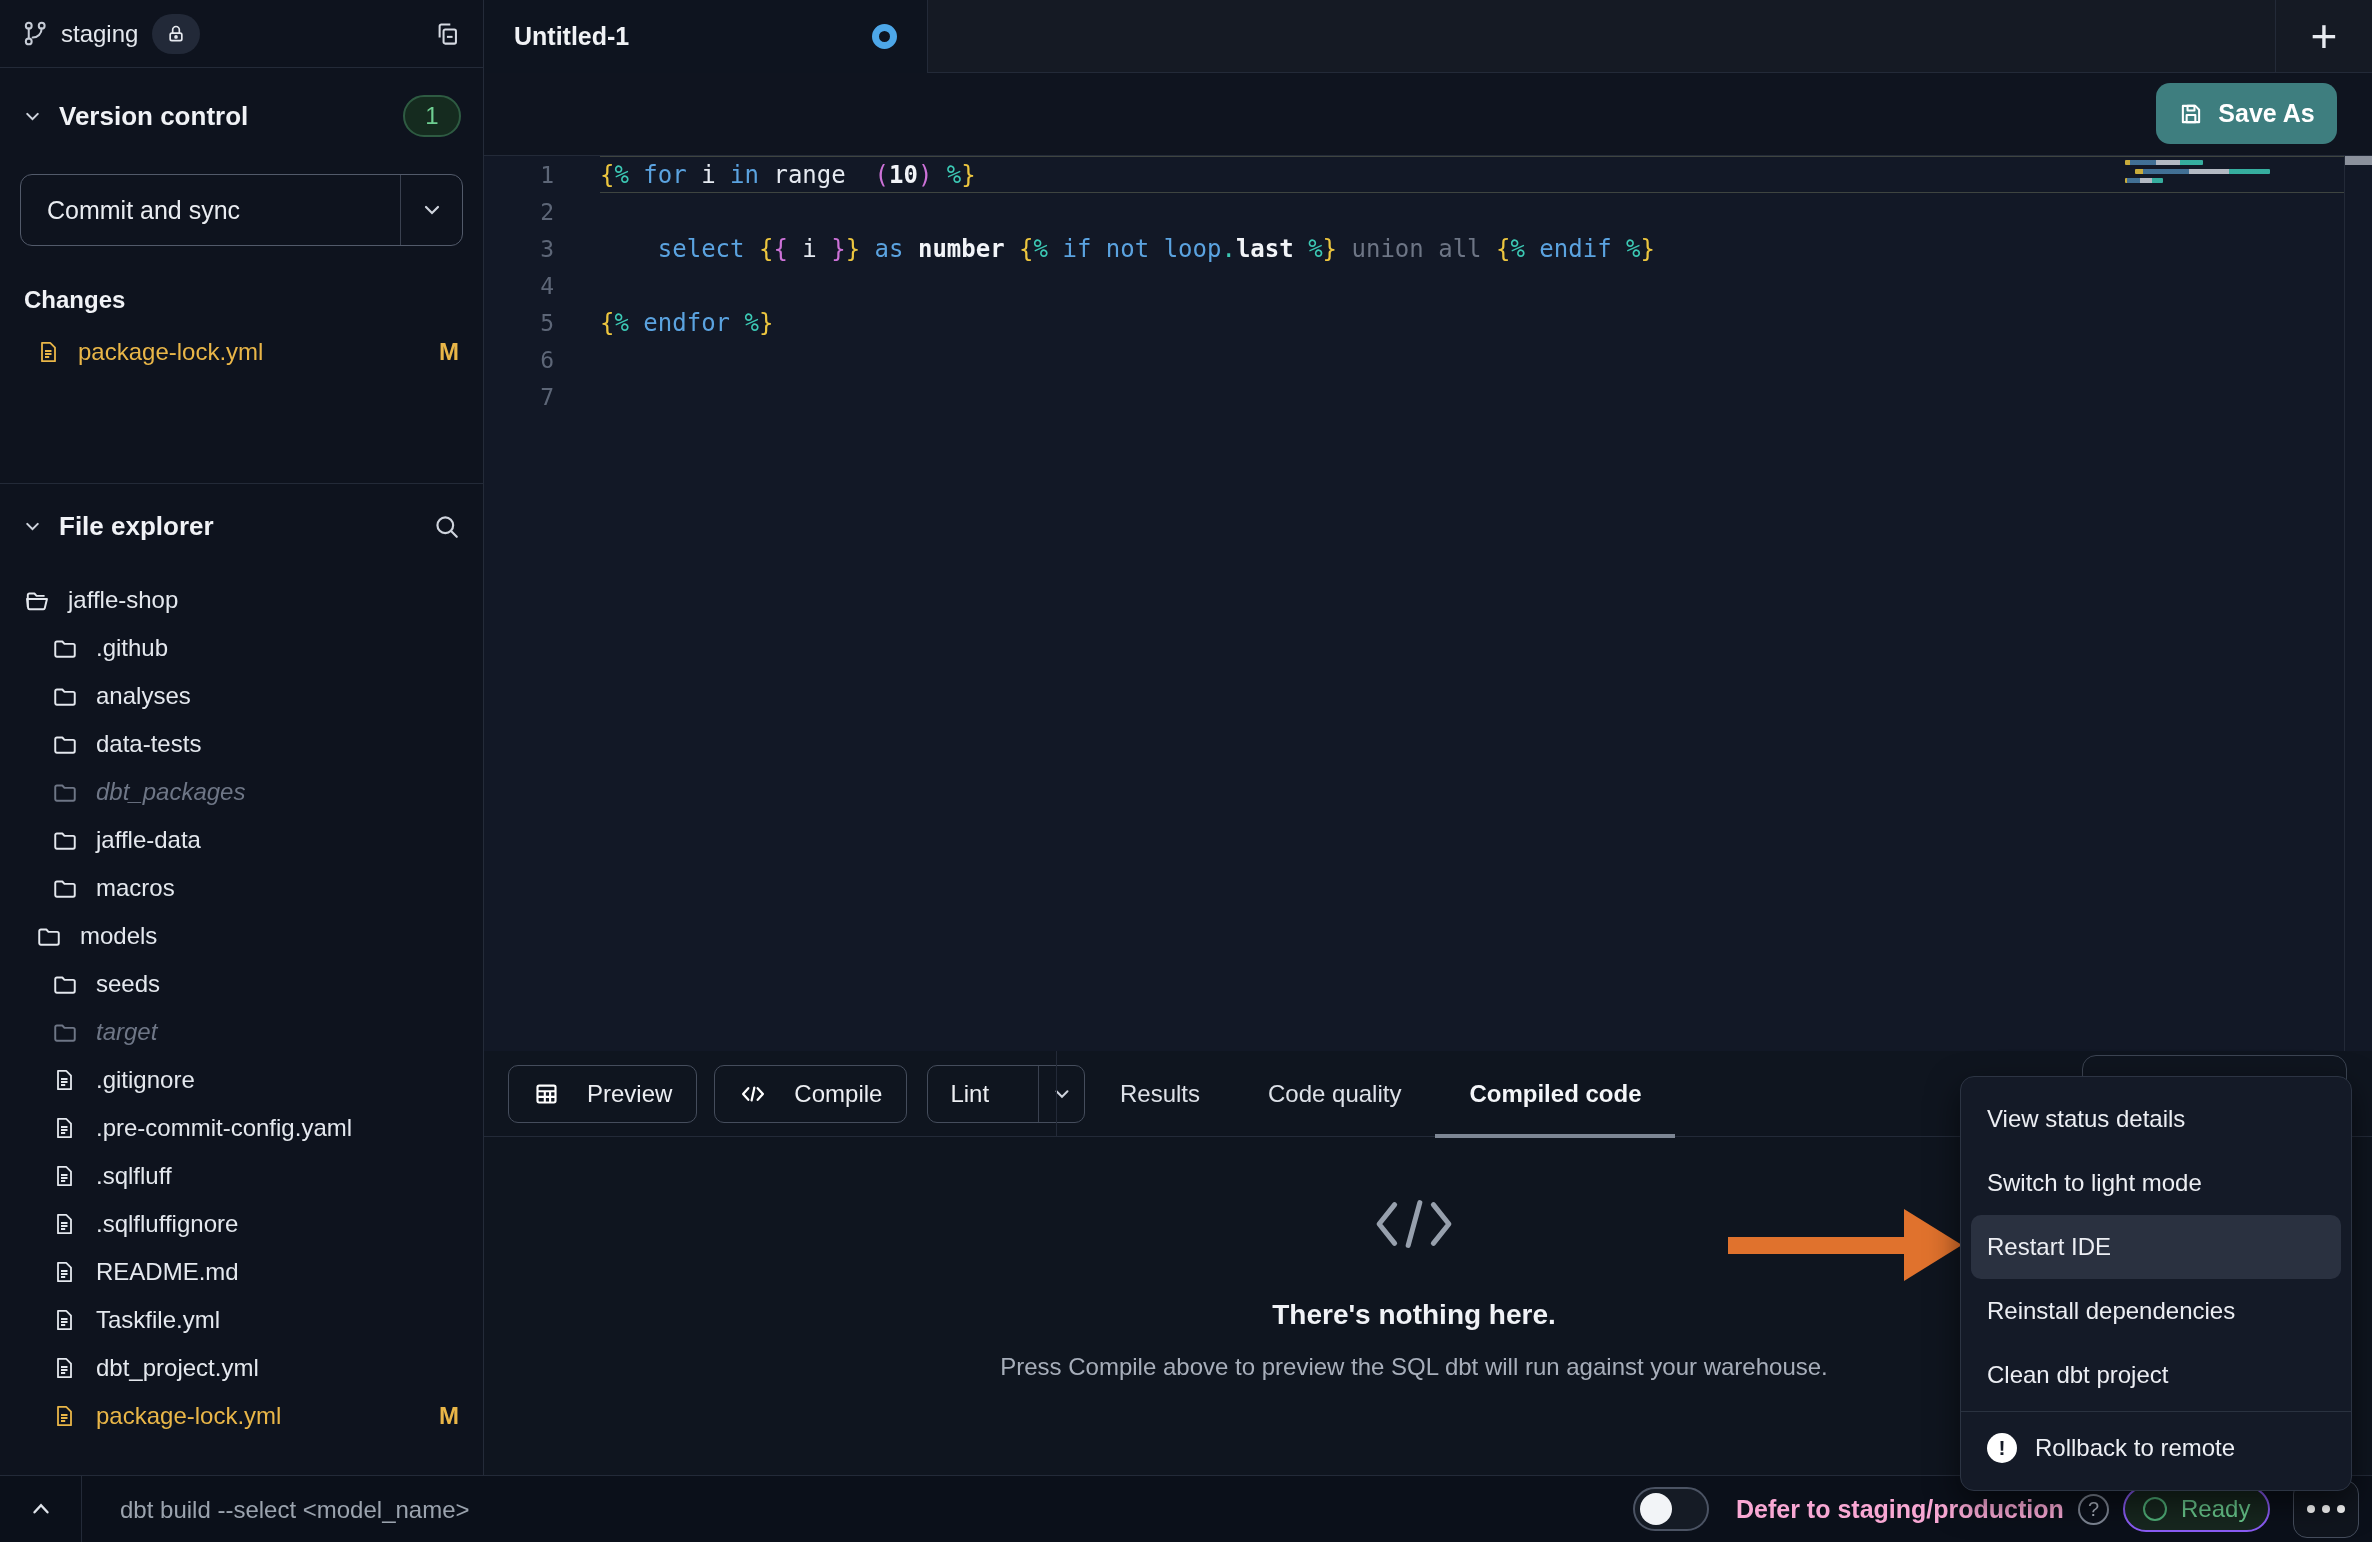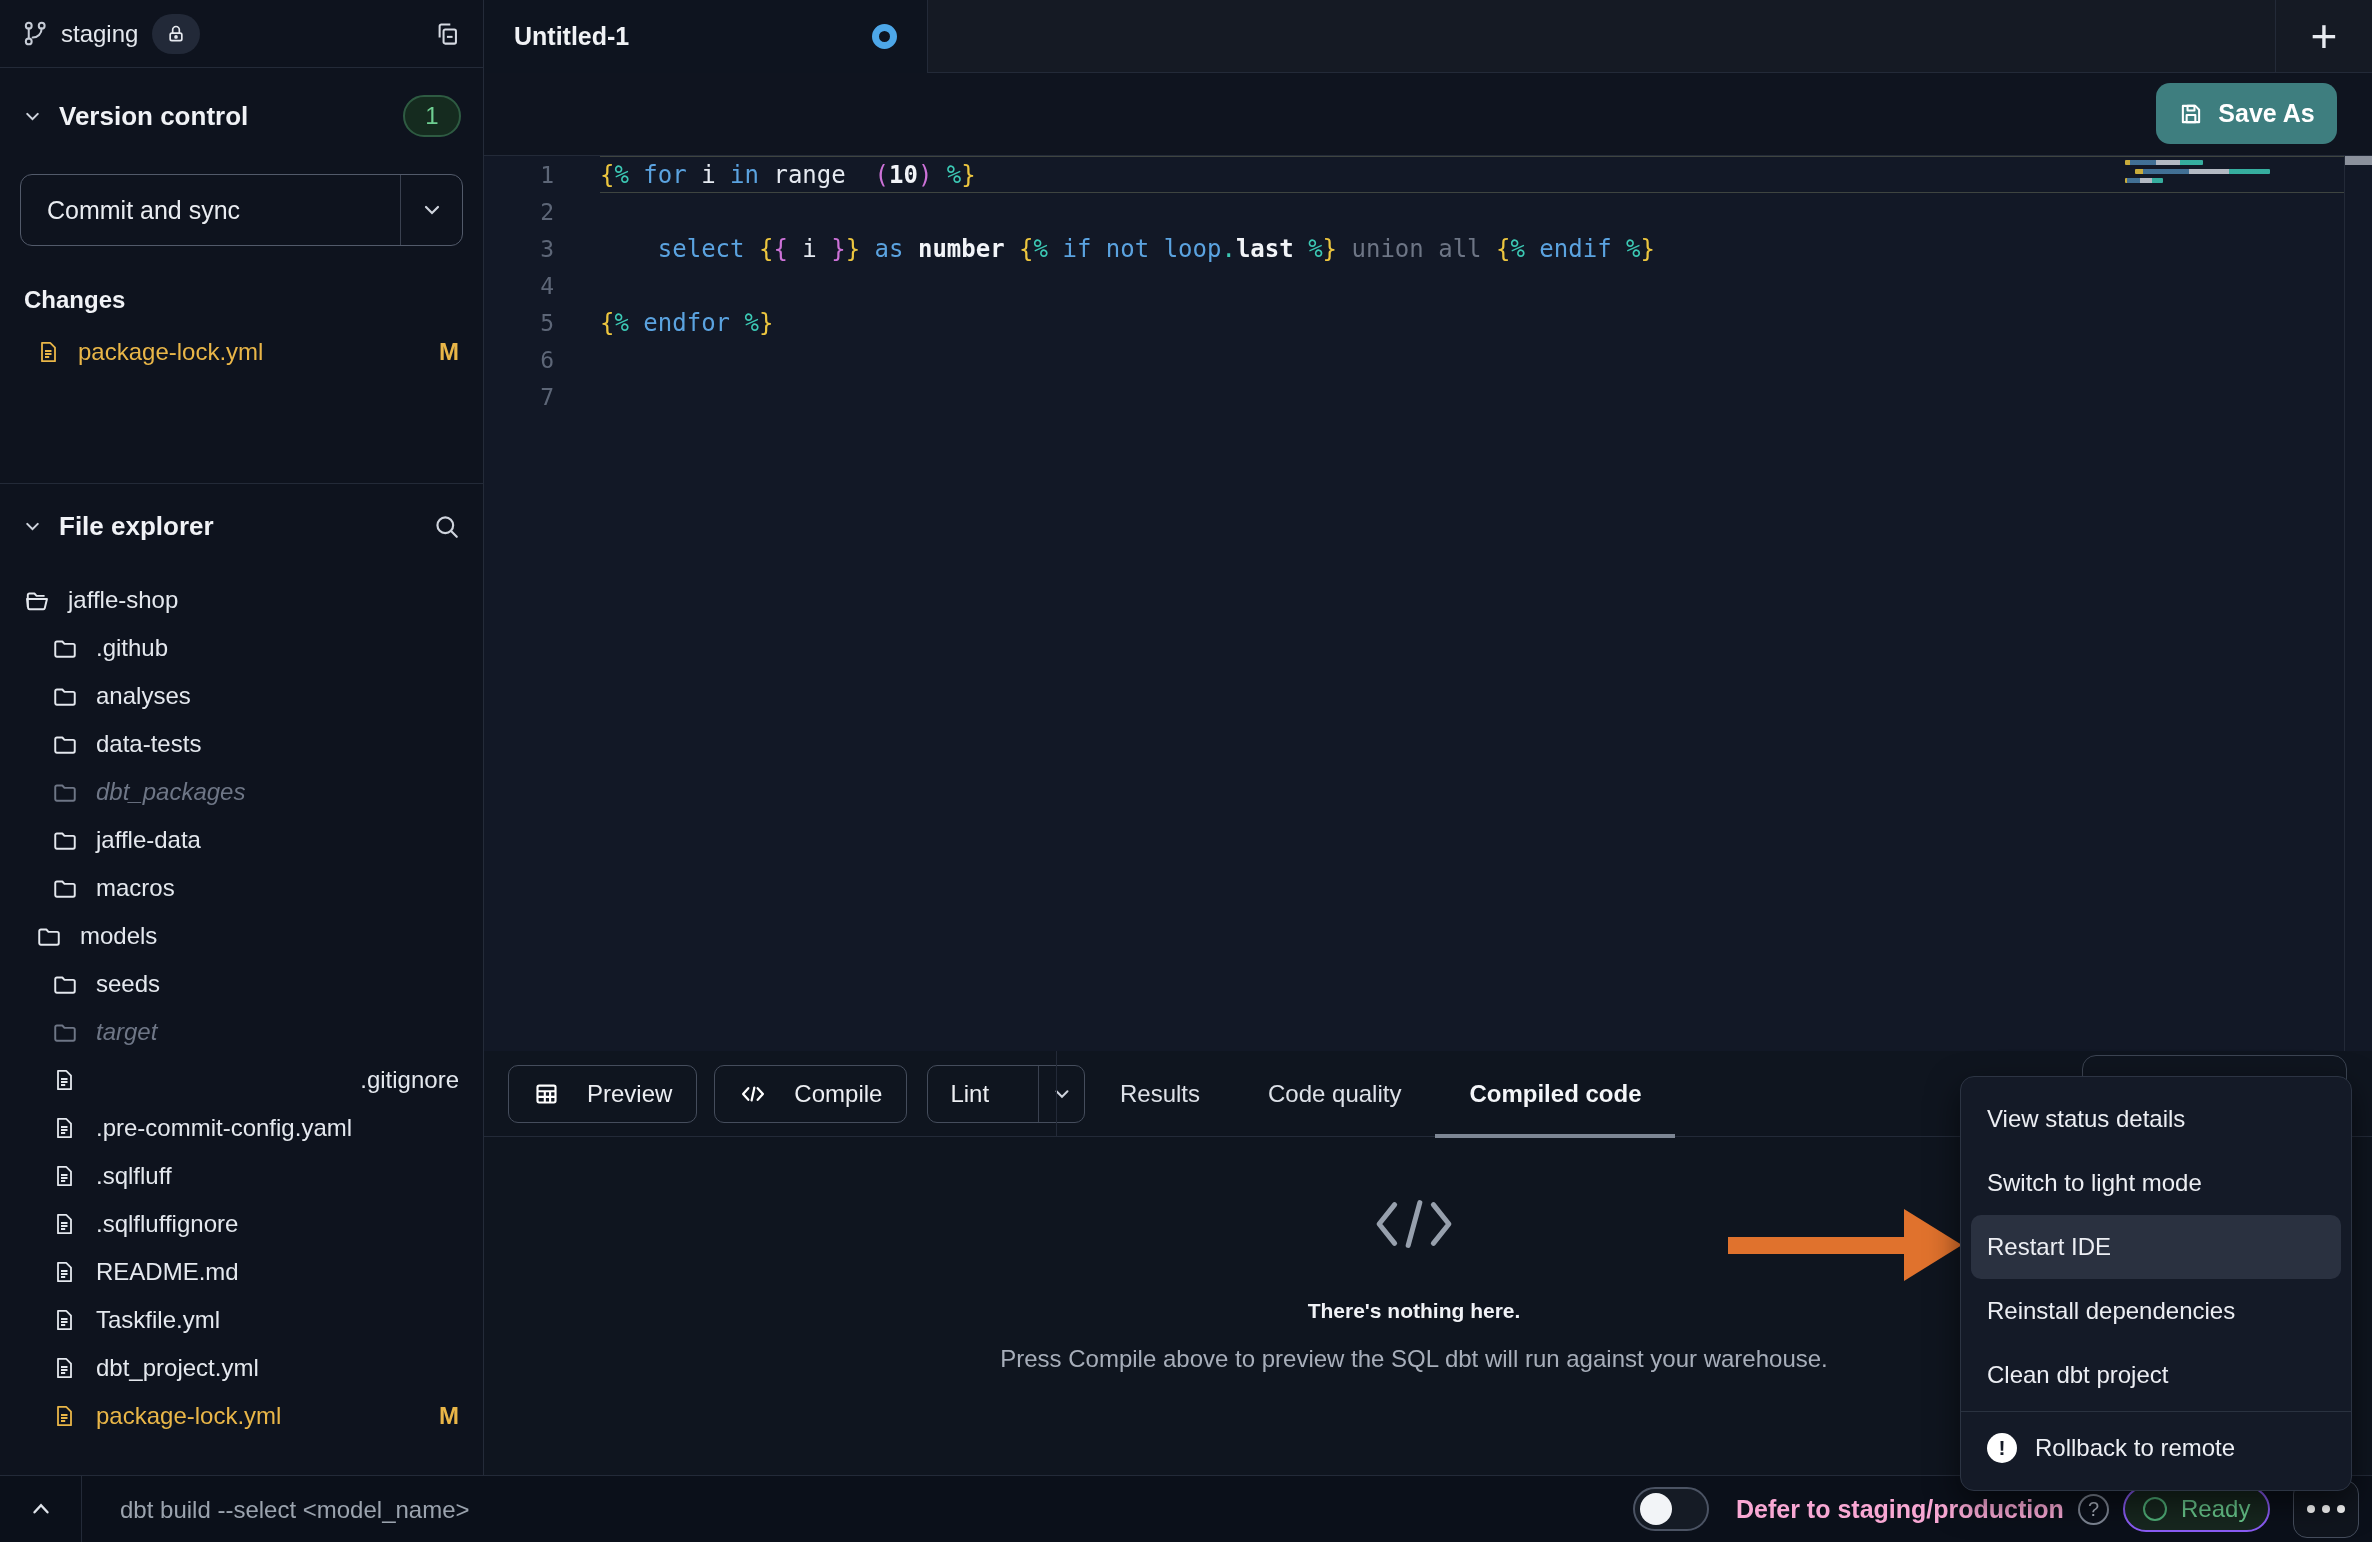--- a/index.html
+++ b/index.html
@@ -105,21 +105,21 @@
   .panel-tabs { position:absolute; left:572px; top:0; height:86px; display:flex; align-items:stretch; }
   .panel-tab { padding:0 34px; display:flex; align-items:center; font-size:24px; color:#dde1e8;
                position:relative; cursor:pointer; background:none; border:none; font-family:inherit; }
   .panel-tab:first-child { margin-left:30px; }
   .panel-tab.active { color:#f4f6f9; font-weight:bold; }
   .panel-tab.active::after { content:''; position:absolute; left:0; right:0; bottom:-1px; height:4px; background:#7d8694; }
 
   .empty-state { position:absolute; left:0; right:28px; top:86px; bottom:0; display:flex;
                  flex-direction:column; align-items:center; }
   .empty-icon { margin-top:56px; color:#97a0ad; }
-  .empty-title { margin-top:44px; font-size:21px; font-weight:bold; color:#f0f2f6; }
+  .empty-title { margin-top:44px; font-size:28px; font-weight:bold; color:#f0f2f6; }
   .empty-sub { margin-top:22px; font-size:24px; color:#a7aeba; }
 
   .arrow-shaft { position:absolute; left:1244px; top:186px; width:178px; height:17px; background:#e0722d; }
   .arrow-head { position:absolute; left:1420px; top:158px; width:0; height:0;
                 border-top:36px solid transparent; border-bottom:36px solid transparent;
                 border-left:58px solid #e0722d; }
   .ghost-btn { position:absolute; left:1598px; top:4px; width:265px; height:60px;
                border:1.5px solid #3c4452; border-radius:14px; }
 
   .menu { position:absolute; left:1476px; top:25px; width:392px; background:#141a27;
@@ -320,21 +320,21 @@
             <span class="tree-label">seeds</span>
           </div>
           <div class="tree-row muted" style="padding-left: 52px;">
             <span class="tree-icon">
               <svg width="26" height="26" viewBox="0 0 24 24" fill="none" stroke="currentColor" stroke-width="1.8" stroke-linejoin="round">
                 <path d="M3 7.5A1.5 1.5 0 0 1 4.5 6h5l2 2.2h8A1.5 1.5 0 0 1 21 9.7v8.8a1.5 1.5 0 0 1-1.5 1.5h-15A1.5 1.5 0 0 1 3 18.5z"></path>
               </svg>
             </span>
             <span class="tree-label">target</span>
           </div>
-          <div class="tree-row" style="padding-left: 52px; justify-content: space-between;">
+          <div class="tree-row" style="padding-left: 52px;">
             <span class="tree-icon">
               <svg width="24" height="26" viewBox="0 0 24 24" fill="none" stroke="currentColor" stroke-width="1.8" stroke-linejoin="round">
                 <path d="M6 2.8h8.2L19 7.6v13.6H6z"></path>
                 <path d="M9 11h6.5M9 14h6.5M9 17h4.2"></path>
               </svg>
             </span>
             <span class="tree-label">.gitignore</span>
           </div>
           <div class="tree-row" style="padding-left: 52px;">
             <span class="tree-icon">

